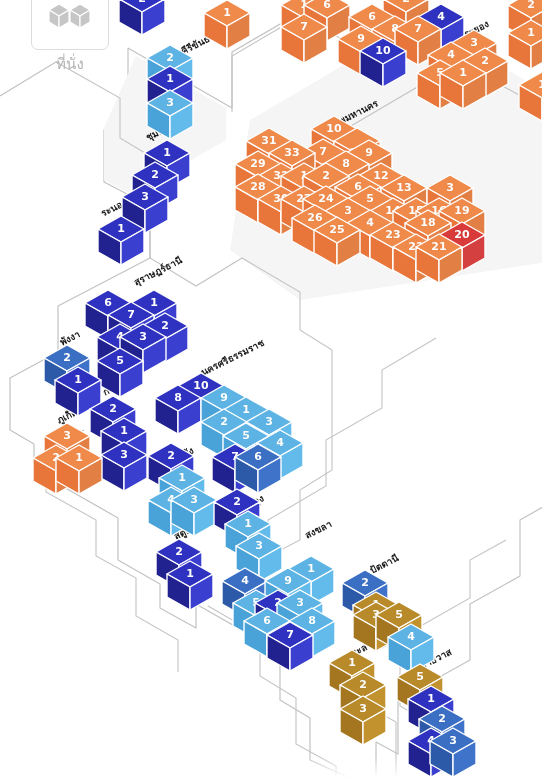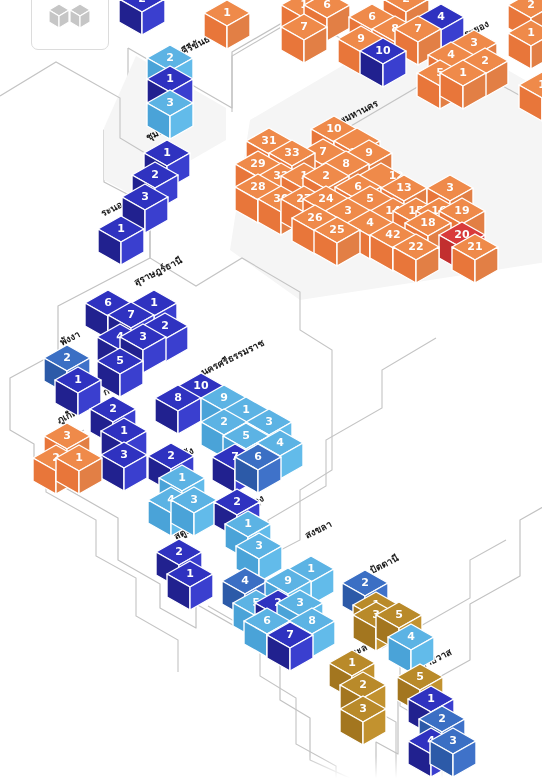--- a/index.html
+++ b/index.html
@@ -90,20 +90,21 @@
       <g fill="#c6c6c6" stroke="#ffffff" stroke-width="1.2">
         <polygon points="11,2 21,8 11,14 1,8"></polygon>
         <polygon points="1,8 11,14 11,26 1,20"></polygon>
         <polygon points="21,8 21,20 11,26 11,14"></polygon>
         <polygon points="32,2 42,8 32,14 22,8"></polygon>
         <polygon points="22,8 32,14 32,26 22,20"></polygon>
         <polygon points="42,8 42,20 32,26 32,14"></polygon>
       </g>
     </svg>
   </div>
+  <div class="tool-label">ที่นั่ง</div>
 
   <div id="cubes">
       <div class="cube" style="left: 451px; top: 30px; z-index: 130;">
         <svg width="48" height="51">
           <polygon points="23,0 46,13 23,26 0,13" fill="#ef8a4a" stroke="#ffffff" stroke-width="1.4" stroke-linejoin="round"></polygon>
           <polygon points="0,13 23,26 23,49 0,36" fill="#e8763a" stroke="#ffffff" stroke-width="1.4" stroke-linejoin="round"></polygon>
           <polygon points="46,13 46,36 23,49 23,26" fill="#e27f45" stroke="#ffffff" stroke-width="1.4" stroke-linejoin="round"></polygon>
         </svg>
         <span class="cnum" style="left: 0px; top: 6px; width: 46px;">3</span>
       </div>
@@ -234,21 +235,21 @@
           <polygon points="46,13 46,36 23,49 23,26" fill="#e27f45" stroke="#ffffff" stroke-width="1.4" stroke-linejoin="round"></polygon>
         </svg>
         <span class="cnum" style="left: 0px; top: 6px; width: 46px;">28</span>
       </div>
       <div class="cube" style="left: 358px; top: 163px; z-index: 263;">
         <svg width="48" height="51">
           <polygon points="23,0 46,13 23,26 0,13" fill="#ef8a4a" stroke="#ffffff" stroke-width="1.4" stroke-linejoin="round"></polygon>
           <polygon points="0,13 23,26 23,49 0,36" fill="#e8763a" stroke="#ffffff" stroke-width="1.4" stroke-linejoin="round"></polygon>
           <polygon points="46,13 46,36 23,49 23,26" fill="#e27f45" stroke="#ffffff" stroke-width="1.4" stroke-linejoin="round"></polygon>
         </svg>
-        <span class="cnum" style="left: 0px; top: 6px; width: 46px; text-align: right;">12</span>
+        <span class="cnum" style="left: 0px; top: 6px; width: 46px;">12</span>
       </div>
       <div class="cube" style="left: 335px; top: 174px; z-index: 274;">
         <svg width="48" height="51">
           <polygon points="23,0 46,13 23,26 0,13" fill="#ef8a4a" stroke="#ffffff" stroke-width="1.4" stroke-linejoin="round"></polygon>
           <polygon points="0,13 23,26 23,49 0,36" fill="#e8763a" stroke="#ffffff" stroke-width="1.4" stroke-linejoin="round"></polygon>
           <polygon points="46,13 46,36 23,49 23,26" fill="#e27f45" stroke="#ffffff" stroke-width="1.4" stroke-linejoin="round"></polygon>
         </svg>
         <span class="cnum" style="left: 0px; top: 6px; width: 46px;">6</span>
       </div>
       <div class="cube" style="left: 381px; top: 175px; z-index: 275;">
@@ -370,31 +371,31 @@
           <polygon points="46,13 46,36 23,49 23,26" fill="#e27f45" stroke="#ffffff" stroke-width="1.4" stroke-linejoin="round"></polygon>
         </svg>
         <span class="cnum" style="left: 0px; top: 6px; width: 46px;">25</span>
       </div>
       <div class="cube" style="left: 370px; top: 222px; z-index: 322;">
         <svg width="48" height="51">
           <polygon points="23,0 46,13 23,26 0,13" fill="#ef8a4a" stroke="#ffffff" stroke-width="1.4" stroke-linejoin="round"></polygon>
           <polygon points="0,13 23,26 23,49 0,36" fill="#e8763a" stroke="#ffffff" stroke-width="1.4" stroke-linejoin="round"></polygon>
           <polygon points="46,13 46,36 23,49 23,26" fill="#e27f45" stroke="#ffffff" stroke-width="1.4" stroke-linejoin="round"></polygon>
         </svg>
-        <span class="cnum" style="left: 0px; top: 6px; width: 46px;">42</span>
+        <span class="cnum" style="left: 0px; top: 6px; width: 46px;">23</span>
       </div>
       <div class="cube" style="left: 393px; top: 234px; z-index: 334;">
         <svg width="48" height="51">
           <polygon points="23,0 46,13 23,26 0,13" fill="#ef8a4a" stroke="#ffffff" stroke-width="1.4" stroke-linejoin="round"></polygon>
           <polygon points="0,13 23,26 23,49 0,36" fill="#e8763a" stroke="#ffffff" stroke-width="1.4" stroke-linejoin="round"></polygon>
           <polygon points="46,13 46,36 23,49 23,26" fill="#e27f45" stroke="#ffffff" stroke-width="1.4" stroke-linejoin="round"></polygon>
         </svg>
         <span class="cnum" style="left: 0px; top: 6px; width: 46px;">22</span>
       </div>
-      <div class="cube" style="left: 416px; top: 234px; z-index: 334; margin-left: 36px;">
+      <div class="cube" style="left: 416px; top: 234px; z-index: 334;">
         <svg width="48" height="51">
           <polygon points="23,0 46,13 23,26 0,13" fill="#ef8a4a" stroke="#ffffff" stroke-width="1.4" stroke-linejoin="round"></polygon>
           <polygon points="0,13 23,26 23,49 0,36" fill="#e8763a" stroke="#ffffff" stroke-width="1.4" stroke-linejoin="round"></polygon>
           <polygon points="46,13 46,36 23,49 23,26" fill="#e27f45" stroke="#ffffff" stroke-width="1.4" stroke-linejoin="round"></polygon>
         </svg>
         <span class="cnum" style="left: 0px; top: 6px; width: 46px;">21</span>
       </div>
       <div class="cube" style="left: 439px; top: 222px; z-index: 322;">
         <svg width="48" height="51">
           <polygon points="23,0 46,13 23,26 0,13" fill="#d93b3b" stroke="#ffffff" stroke-width="1.4" stroke-linejoin="round"></polygon>

